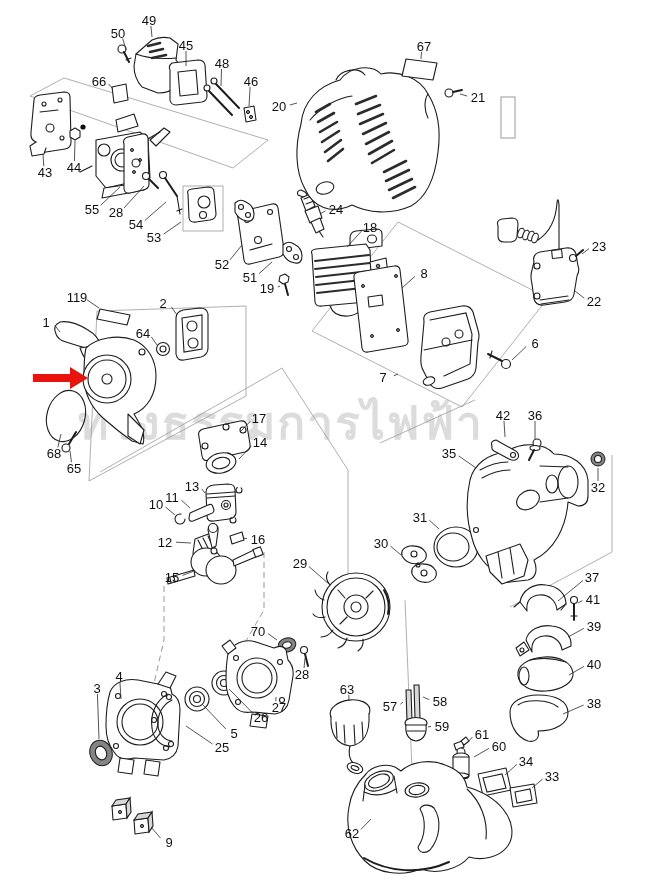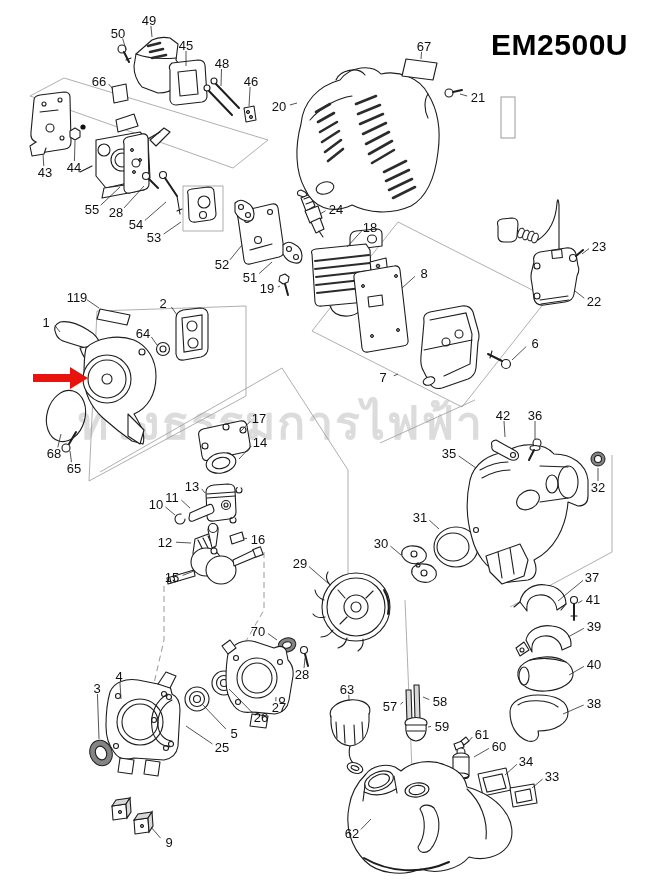--- a/index.html
+++ b/index.html
@@ -21,21 +21,20 @@
   .fin{stroke:#2b2b2b;stroke-width:2;stroke-linecap:round;fill:none;}
   .lbl-line{stroke:#2a2a2a;stroke-width:.8;}
   .lbl-text{font-family:"Liberation Sans",sans-serif;font-size:13px;fill:#101010;}
 </style>
 </head>
 <body>
 
 <div class="stage">
 
   <div class="watermark">ทรงธรรมการไฟฟ้า</div>
-  <div class="title">EM2500U</div>
 
   <svg class="diagram" width="650" height="880" viewBox="0 0 650 880">
 
     <g>
       <polygon class="thin" points="30,96 64,78 268,140 233,168"></polygon>
       <rect class="thin" x="183" y="186" width="40" height="45"></rect>
       <line class="thin" x1="428" y1="108" x2="326" y2="208"></line>
       <polygon class="thin" points="398,222 548,298 462,407 312,331"></polygon>
       <polygon class="thin" points="97,311 246,306 246,396 89,481"></polygon>
       <line class="thin" x1="100" y1="472" x2="282" y2="368"></line>

